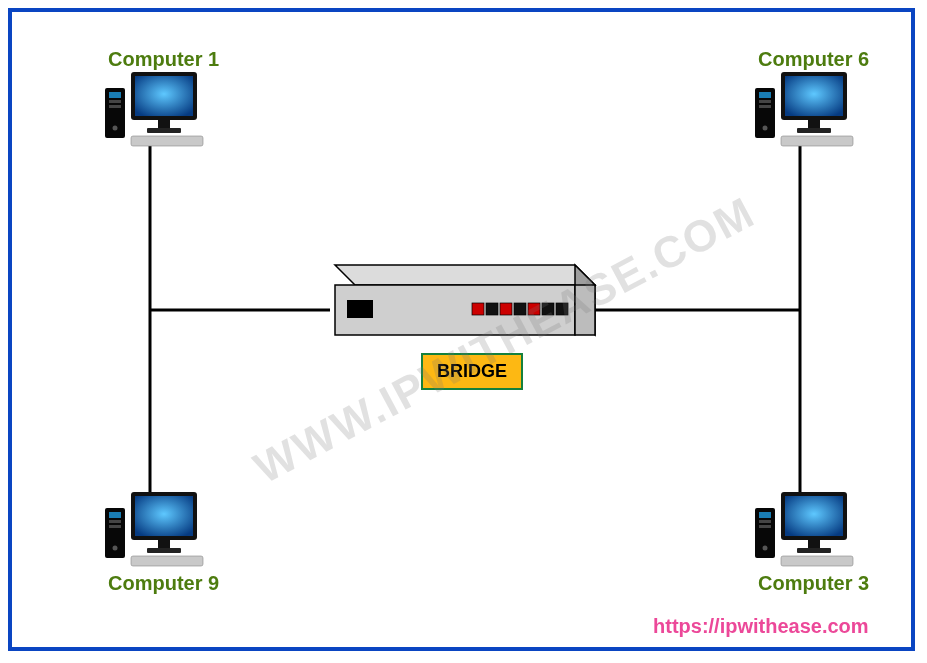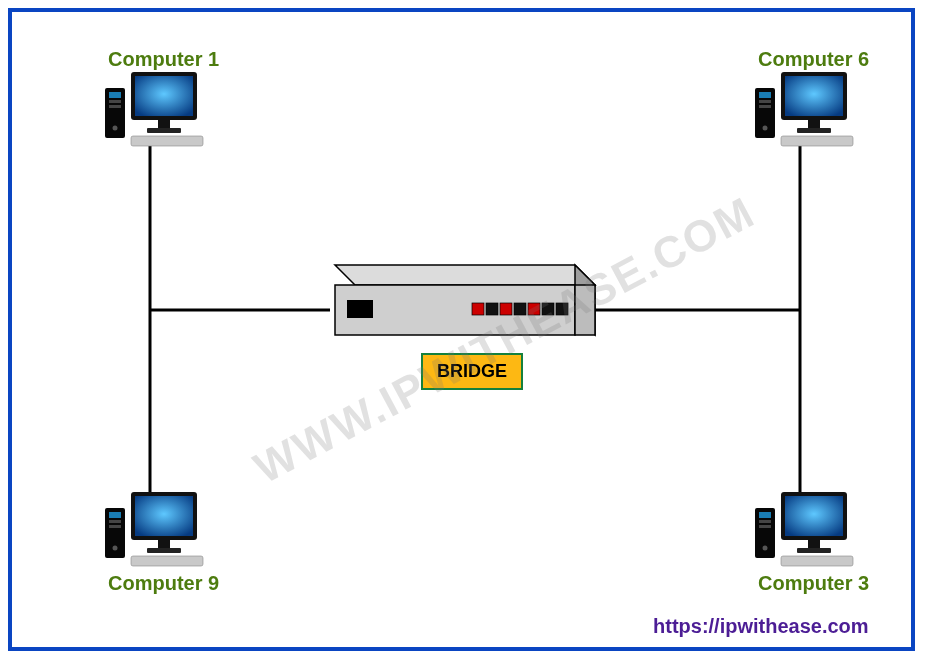--- a/index.html
+++ b/index.html
@@ -32,21 +32,21 @@
     background: #fdb813;
     border: 2px solid #15803d;
     padding: 6px 14px;
     font-size: 18px;
     color: #000;
   }
   .url {
     position: absolute;
     font-weight: bold;
     font-size: 20px;
-    color: #4c1d95;
+    color: #ec4899;
   }
   .watermark {
     position: absolute;
     font-size: 44px;
     font-weight: bold;
     color: rgba(120,120,120,0.22);
     transform: rotate(-28deg);
     transform-origin: center;
     white-space: nowrap;
     pointer-events: none;

